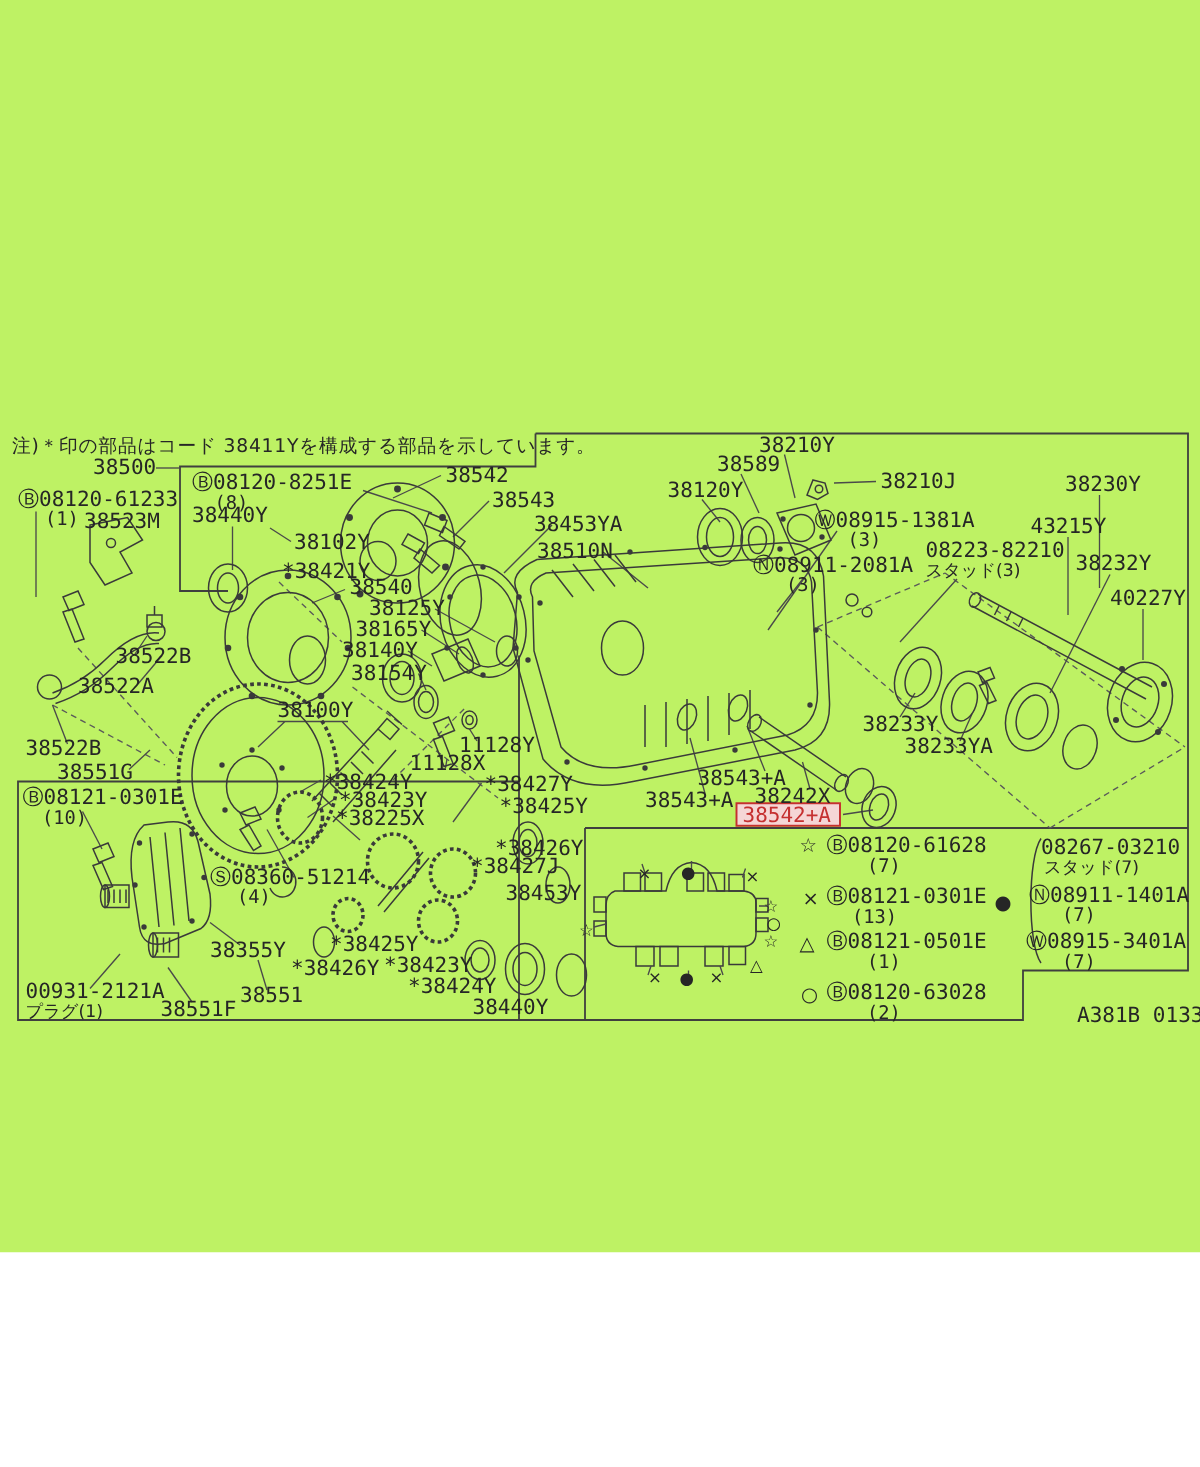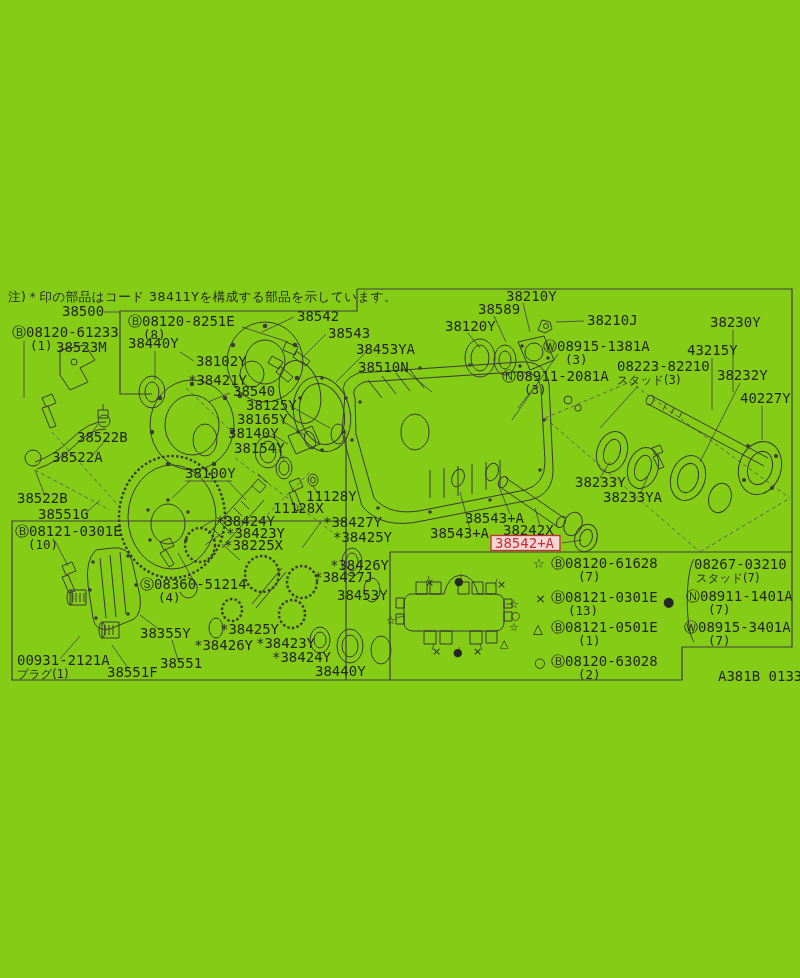--- a/index.html
+++ b/index.html
@@ -1,16 +1,16 @@
 <!DOCTYPE html>
 <html><head>
 <meta charset="utf-8">
 <style>
   html,body{margin:0;padding:0;background:#ffffff;}
-  .page{position:relative;width:800px;height:978px;background:#84cc16;overflow:hidden;
+  .page{position:relative;width:800px;height:835px;background:#bef264;overflow:hidden;
         font-family:"DejaVu Sans",sans-serif;}
   svg{display:block;}
   .lbl{font-family:"DejaVu Sans Mono","DejaVu Sans",monospace;font-size:14px;fill:#262626;white-space:pre;}
   .s{font-size:12.5px;}
   .j{font-family:"DejaVu Sans",sans-serif;font-size:11.5px;}
   .note{font-family:"DejaVu Sans",sans-serif;font-size:12.5px;letter-spacing:.5px;}
   .y{font-family:"DejaVu Sans",sans-serif;font-size:13px;}
   .y2{font-family:"DejaVu Sans",sans-serif;font-size:11px;}
   .red{fill:#c53030;}
   .ln{stroke:#3a3a3a;fill:none;stroke-width:1;}

